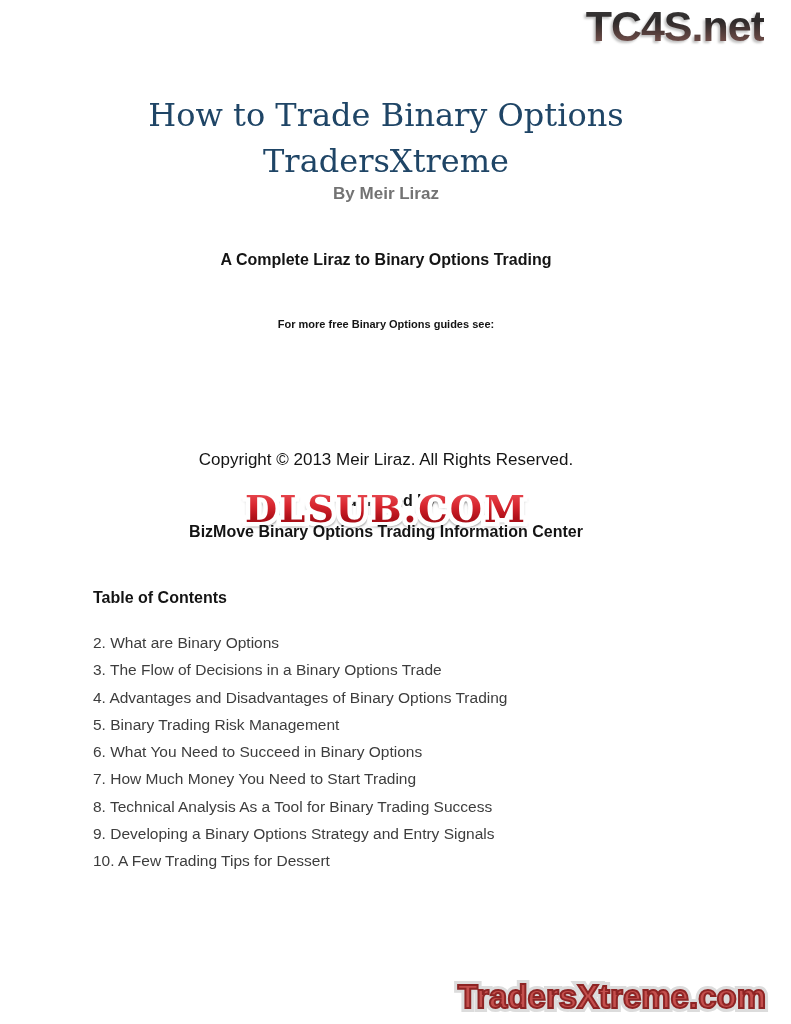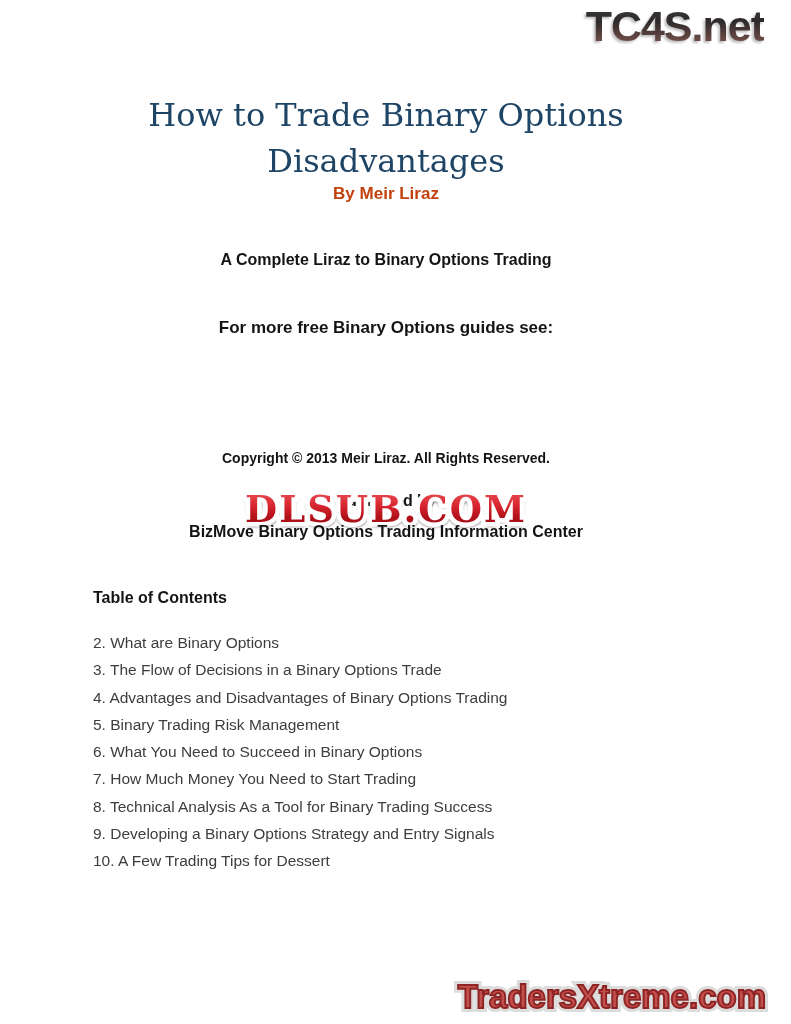--- a/index.html
+++ b/index.html
@@ -23,29 +23,29 @@
 
   
   .centered { position:absolute; left:0; right:0; text-align:center; }
 
   .doc-title {
     top:92px;
     font-family:"DejaVu Serif","Liberation Serif",serif;
     font-size:32px; line-height:46px; font-weight:normal;
     color:#1F4566;
   }
-  .byline   { top:184px; font-size:17px; font-weight:bold; color:#c2410c; }
+  .byline   { top:184px; font-size:17px; font-weight:bold; color:#737373; }
   .subtitle { top:251px; font-size:16px; font-weight:bold; color:#141414; }
-  .guides   { top:318px; font-size:17px; font-weight:bold; color:#141414;text-align:center; }
+  .guides   { top:318px; font-size:11px; font-weight:bold; color:#141414;text-align:center; }
   .infolink-wrap { top:351px; }
   .infolink {
     font-size:16px; font-weight:bold;
     color:#0000EE; text-decoration:underline; cursor:pointer;
   }
-  .copyright { top:450px; font-size:14px; font-weight:bold; color:#141414; }
+  .copyright { top:450px; font-size:17px; font-weight:normal; color:#141414; }
 
   .published-by {
     top:492px; z-index:1;
     font-size:16px; font-weight:bold; color:#141414;
   }
 
   
   .watermark { top:487px; height:44px; z-index:2; }
   .wm-layer {
     position:absolute; left:0; right:0; top:0; text-align:center;
@@ -96,21 +96,21 @@
 </style>
 </head>
 <body>
 
 <div class="page">
 
   <div class="tc4s">TC4S.net</div>
 
   <div class="centered doc-title">
     <div>How to Trade Binary Options</div>
-    <div>Disadvantages</div>
+    <div>TradersXtreme</div>
   </div>
 
   <div class="centered byline">By Meir Liraz</div>
 
   <div class="centered subtitle">A Complete Liraz to Binary Options Trading</div>
 
   <div class="centered guides">For more free Binary Options guides see:</div>
 
 
   <div class="centered copyright">Copyright © 2013 Meir Liraz. All Rights Reserved.</div>

